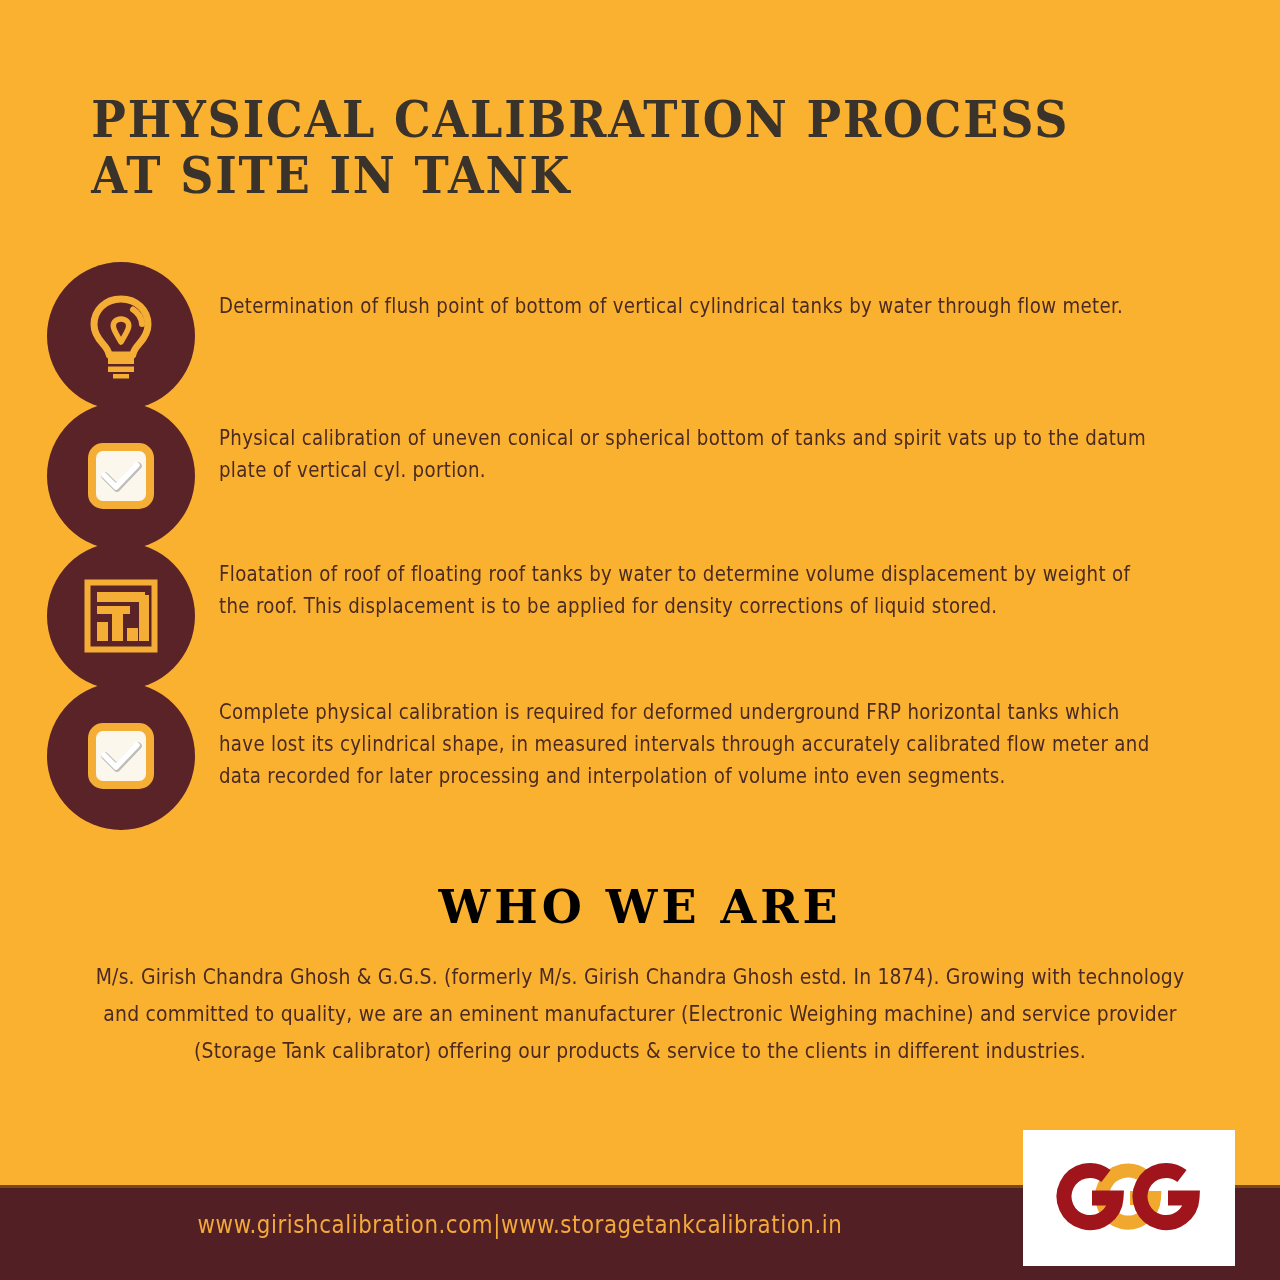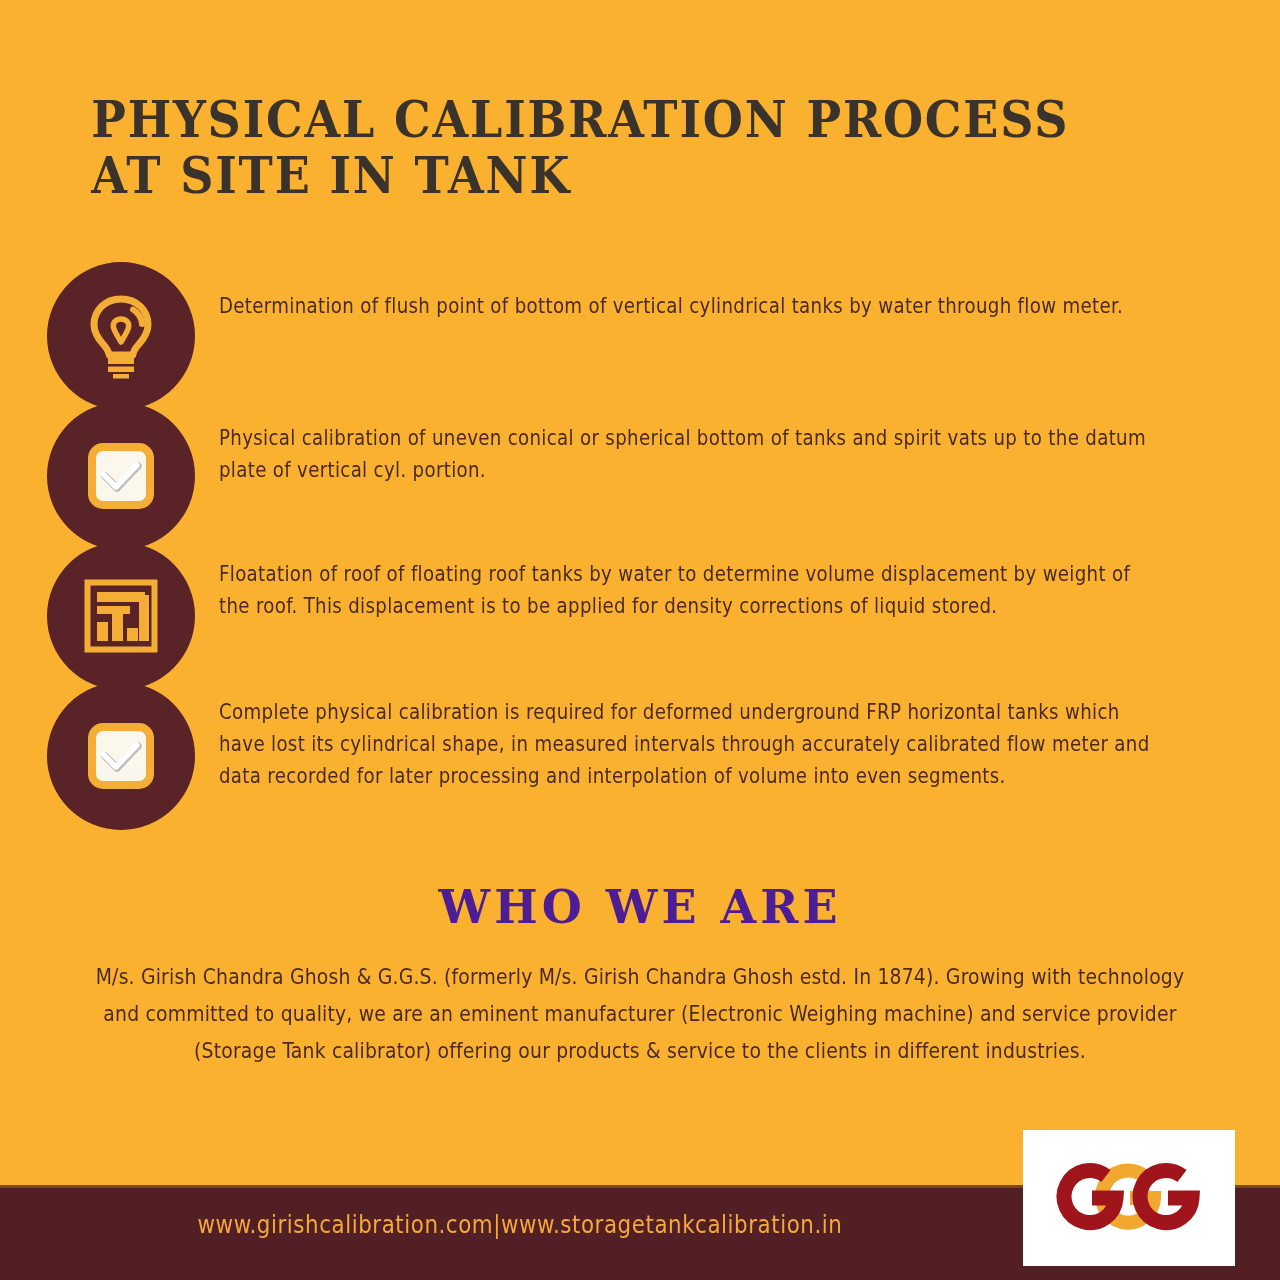--- a/index.html
+++ b/index.html
@@ -96,21 +96,21 @@
   .who-heading {
     position: absolute;
     top: 880px;
     left: 0;
     width: 1280px;
     text-align: center;
     font-family: "DejaVu Serif", "Liberation Serif", serif;
     font-weight: bold;
     font-size: 46px;
     letter-spacing: 4px;
-    color: #4c1d95;
+    color: #000000;
   }
   .who-body {
     position: absolute;
     top: 958px;
     left: 52px;
     width: 1176px;
     text-align: center;
     color: #4A2A22;
     font-family: "DejaVu Sans Condensed", "Liberation Sans Narrow", "Liberation Sans", sans-serif;
     font-size: 22px;

